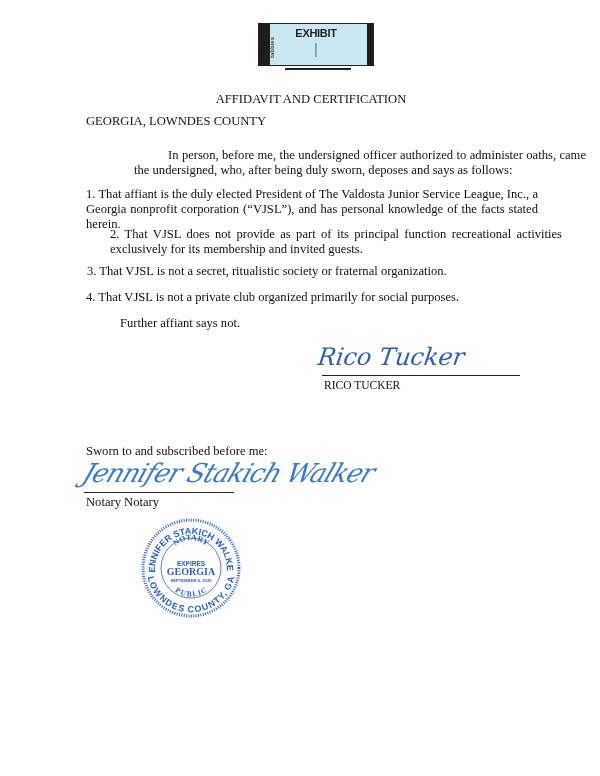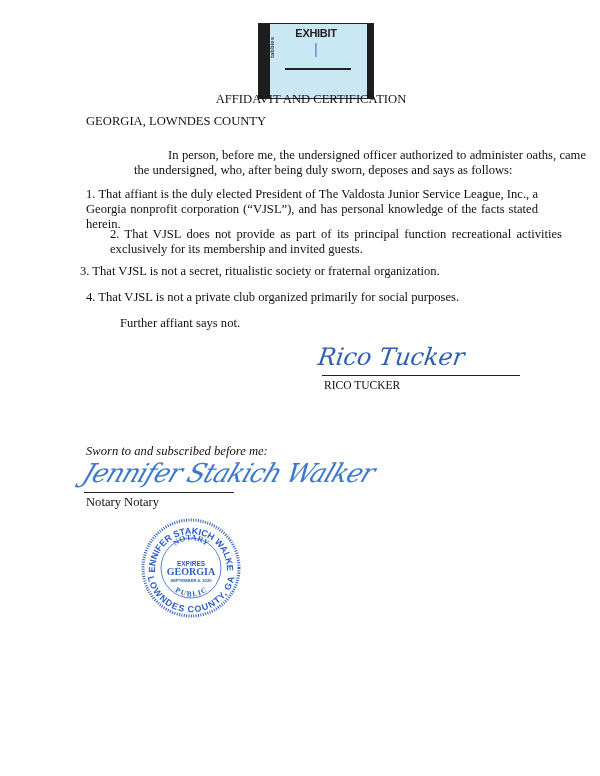--- a/index.html
+++ b/index.html
@@ -3,21 +3,21 @@
 <meta charset="utf-8">
 <style>
   html, body { margin:0; padding:0; background:#fff; }
   body { width:600px; height:776px; position:relative; overflow:hidden;
          font-family:"Liberation Serif", serif; color:#111; }
   .abs { position:absolute; }
   .txt { font-size:12.6px; line-height:15px; white-space:nowrap; }
   .just { white-space:normal; text-align:justify; text-align-last:left; }
 
   
-  .sticker { left:258px; top:23px; width:116px; height:76px;
+  .sticker { left:258px; top:23px; width:116px; height:43px;
              background:#c9e8f3; border:1px solid #222; box-sizing:border-box; }
   .sticker .bar-left { position:absolute; left:0; top:0; width:11px; height:100%; background:#1d1d1d; }
   .sticker .bar-right { position:absolute; right:0; top:0; width:6px; height:100%; background:#1d1d1d; }
   .sticker .brand { position:absolute; left:10px; top:34px; transform:rotate(-90deg);
              transform-origin:left top; font-family:"Liberation Sans", sans-serif;
              font-size:6px; font-weight:bold; color:#444; }
   .sticker .label { position:absolute; left:0; right:0; top:3px; text-align:center;
              font-family:"Liberation Sans", sans-serif; font-weight:bold; font-size:11px; color:#222; letter-spacing:-0.3px; }
   .sticker .value { position:absolute; left:0; right:0; top:14px; text-align:center;
              font-family:"DejaVu Sans", sans-serif; font-size:20px; color:#2e6fb8; font-weight:300; }
@@ -42,30 +42,30 @@
 </div>
 
 <div class="abs txt" style="left:0; width:622px; top:92px; text-align:center;">AFFIDAVIT AND CERTIFICATION</div>
 
 <div class="abs txt" style="left:86px; top:114px;">GEORGIA, LOWNDES COUNTY</div>
 
 <div class="abs txt just" style="left:86px; top:148px; width:452px; text-indent:34px;margin-left:48px;">In person, before me, the undersigned officer authorized to administer oaths, came the undersigned, who, after being duly sworn, deposes and says as follows:</div>
 
 <div class="abs txt just" style="left:86px; top:187px; width:452px;">1. That affiant is the duly elected President of The Valdosta Junior Service League, Inc., a Georgia nonprofit corporation (“VJSL”), and has personal knowledge of the facts stated herein.</div>
 <div class="abs txt just" style="left:86px; top:227px; width:452px;margin-left:24px;">2. That VJSL does not provide as part of its principal function recreational activities exclusively for its membership and invited guests.</div>
-<div class="abs txt" style="left:80px; top:264px;">3. That VJSL is not a secret, ritualistic society or fraternal organization.</div>
+<div class="abs txt" style="left:87px; top:264px;">3. That VJSL is not a secret, ritualistic society or fraternal organization.</div>
 <div class="abs txt" style="left:86px; top:290px;">4. That VJSL is not a private club organized primarily for social purposes.</div>
 
 <div class="abs txt" style="left:120px; top:316px;">Further affiant says not.</div>
 
 <div class="abs sig" style="left:318px; top:343px; font-size:24px; transform:skewX(-8deg);">Rico Tucker</div>
 <div class="abs sigline" style="left:322px; top:375px; width:198px;"></div>
 <div class="abs txt" style="left:324px; top:378px; font-size:11.5px;">RICO TUCKER</div>
 
-<div class="abs txt" style="left:86px; top:444px;font-style:italic;">Sworn to and subscribed before me:</div>
+<div class="abs txt" style="left:86px; top:444px;">Sworn to and subscribed before me:</div>
 <div class="abs sig" style="left:84px; top:458px; font-size:26px; letter-spacing:-1px; transform:skewX(-20deg); color:#3b79cc;">Jennifer Stakich Walker</div>
 <div class="abs sigline" style="left:84px; top:492px; width:150px;"></div>
 <div class="abs txt" style="left:86px; top:495px;">Notary Notary</div>
 
 <div class="abs seal">
   <svg width="100" height="100" viewBox="0 0 100 100">
     <defs>
       <path id="topArc" d="M 14 52 A 36 36 0 0 1 86 52"></path>
       <path id="botArc" d="M 12 50 A 38 38 0 0 0 88 50"></path>
       <path id="innerTop" d="M 28 44 A 22 22 0 0 1 72 44"></path>

